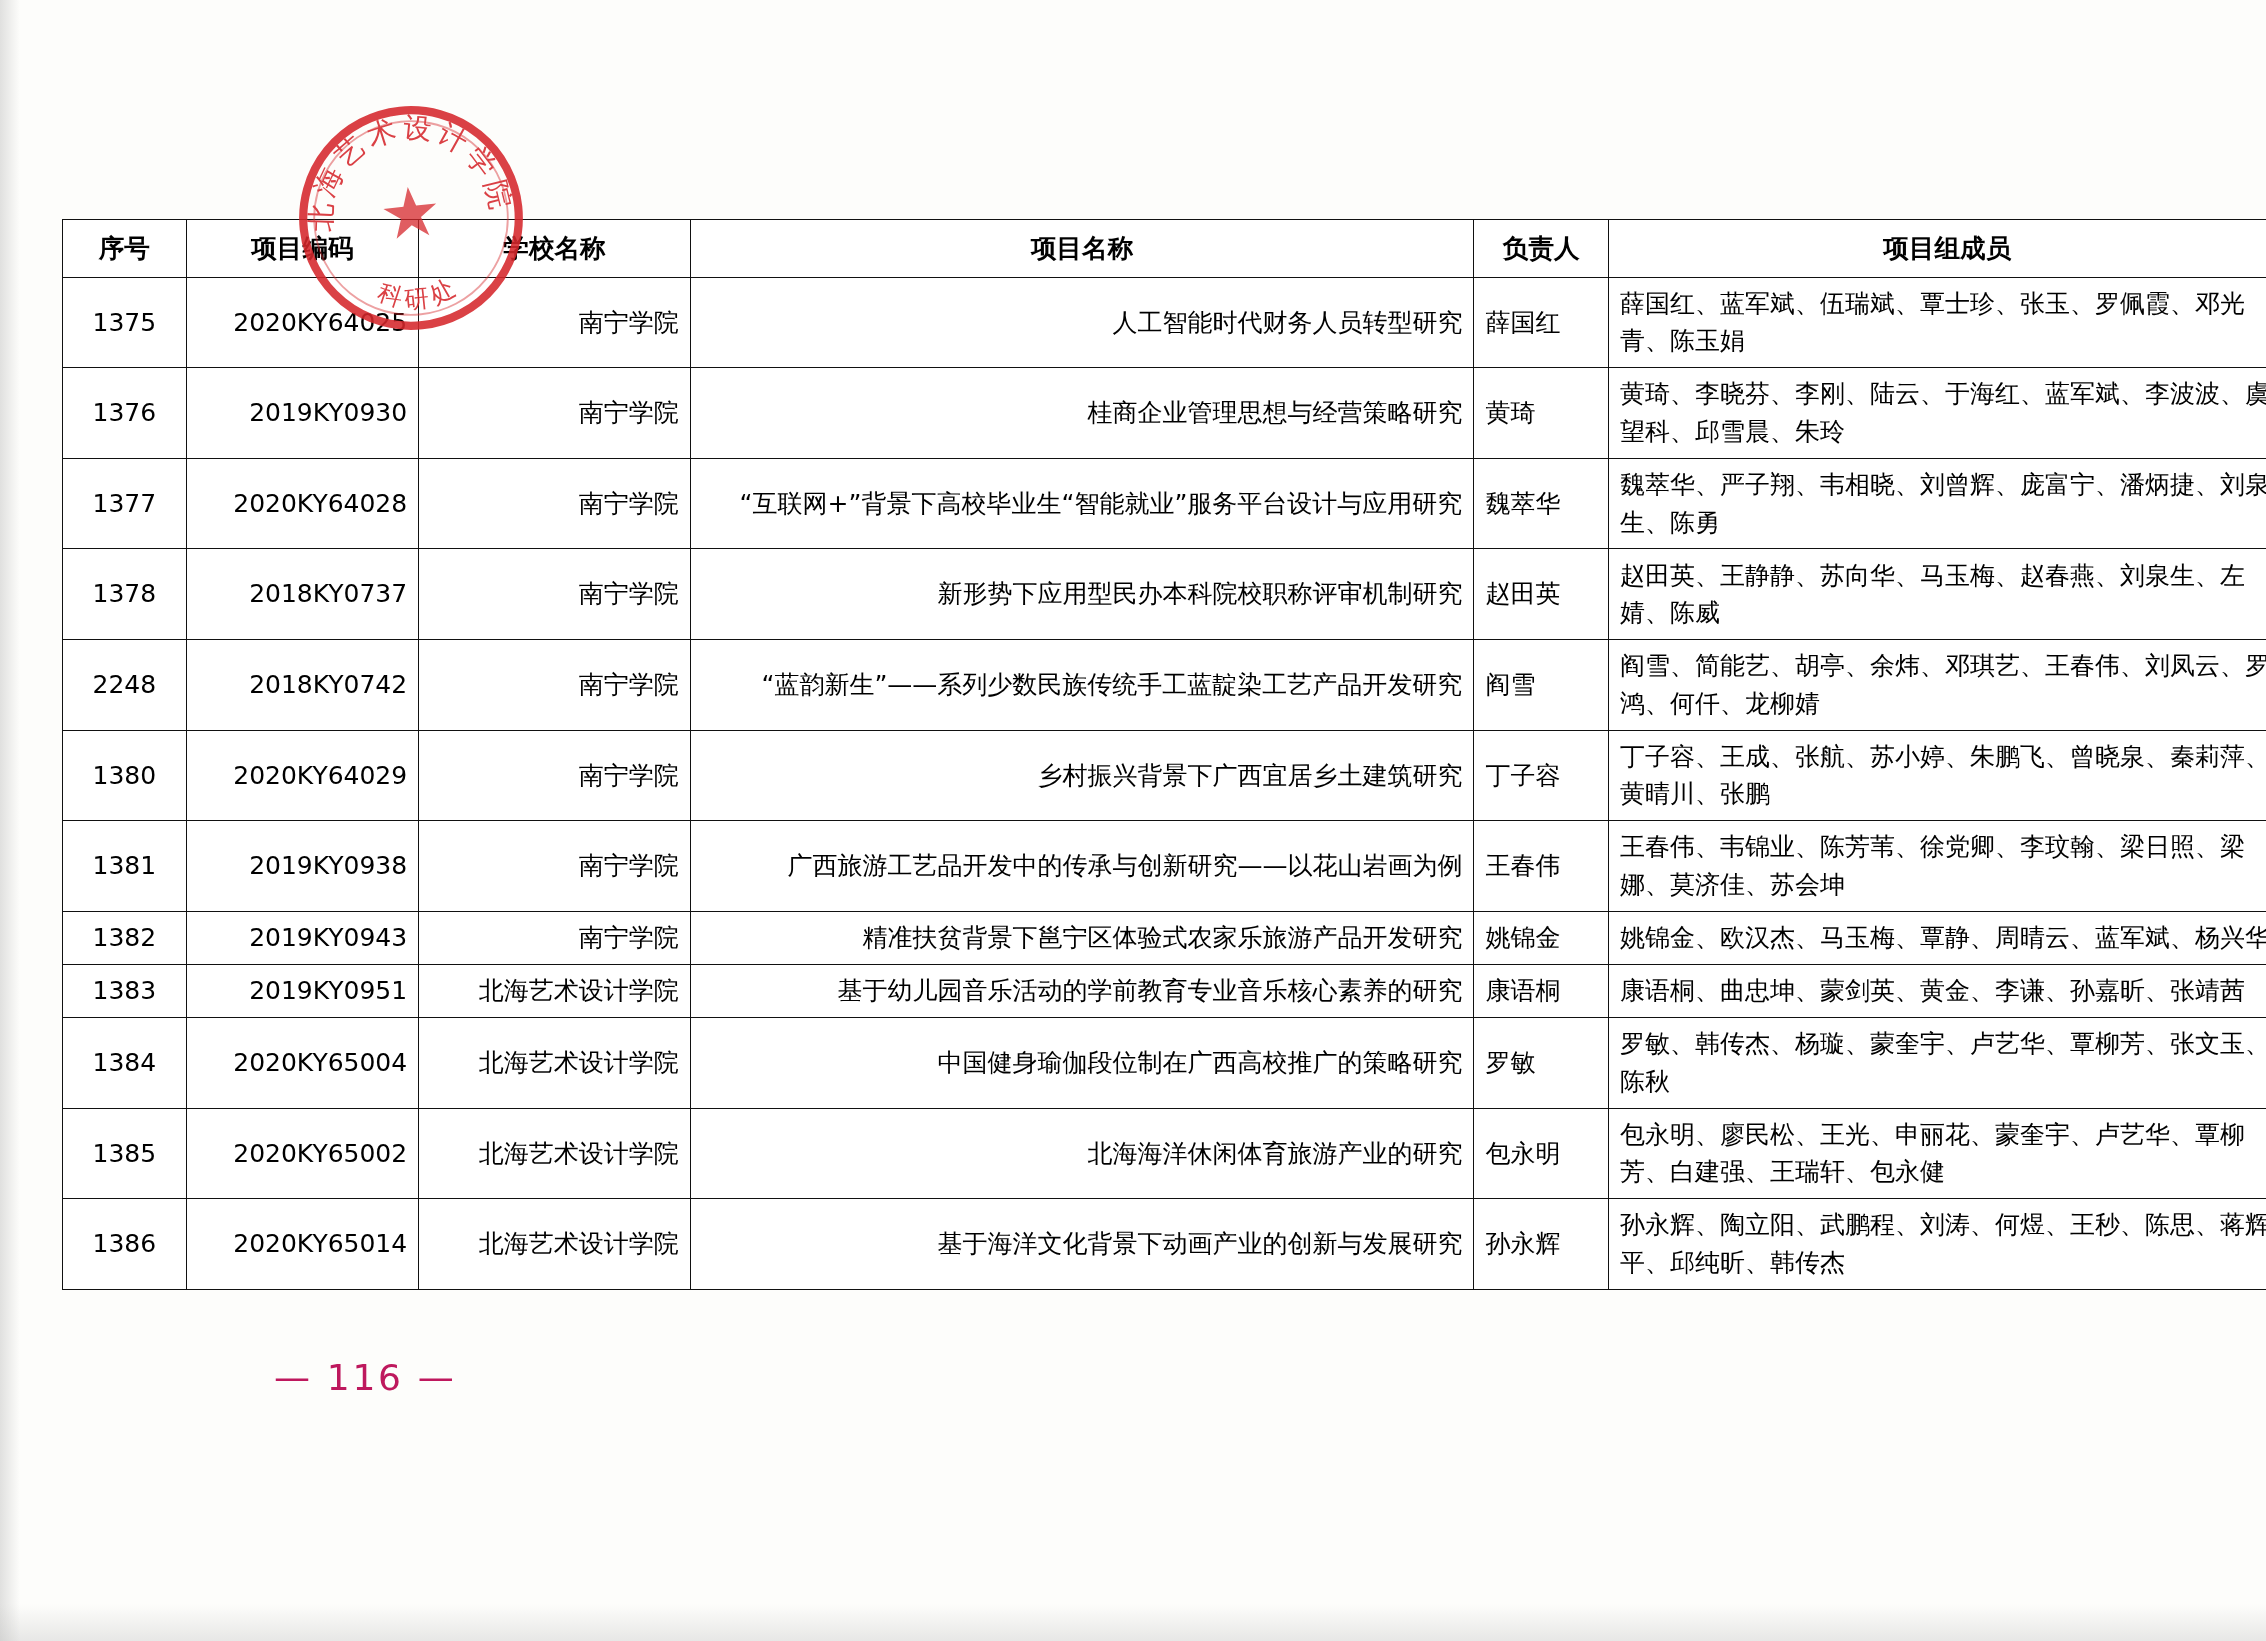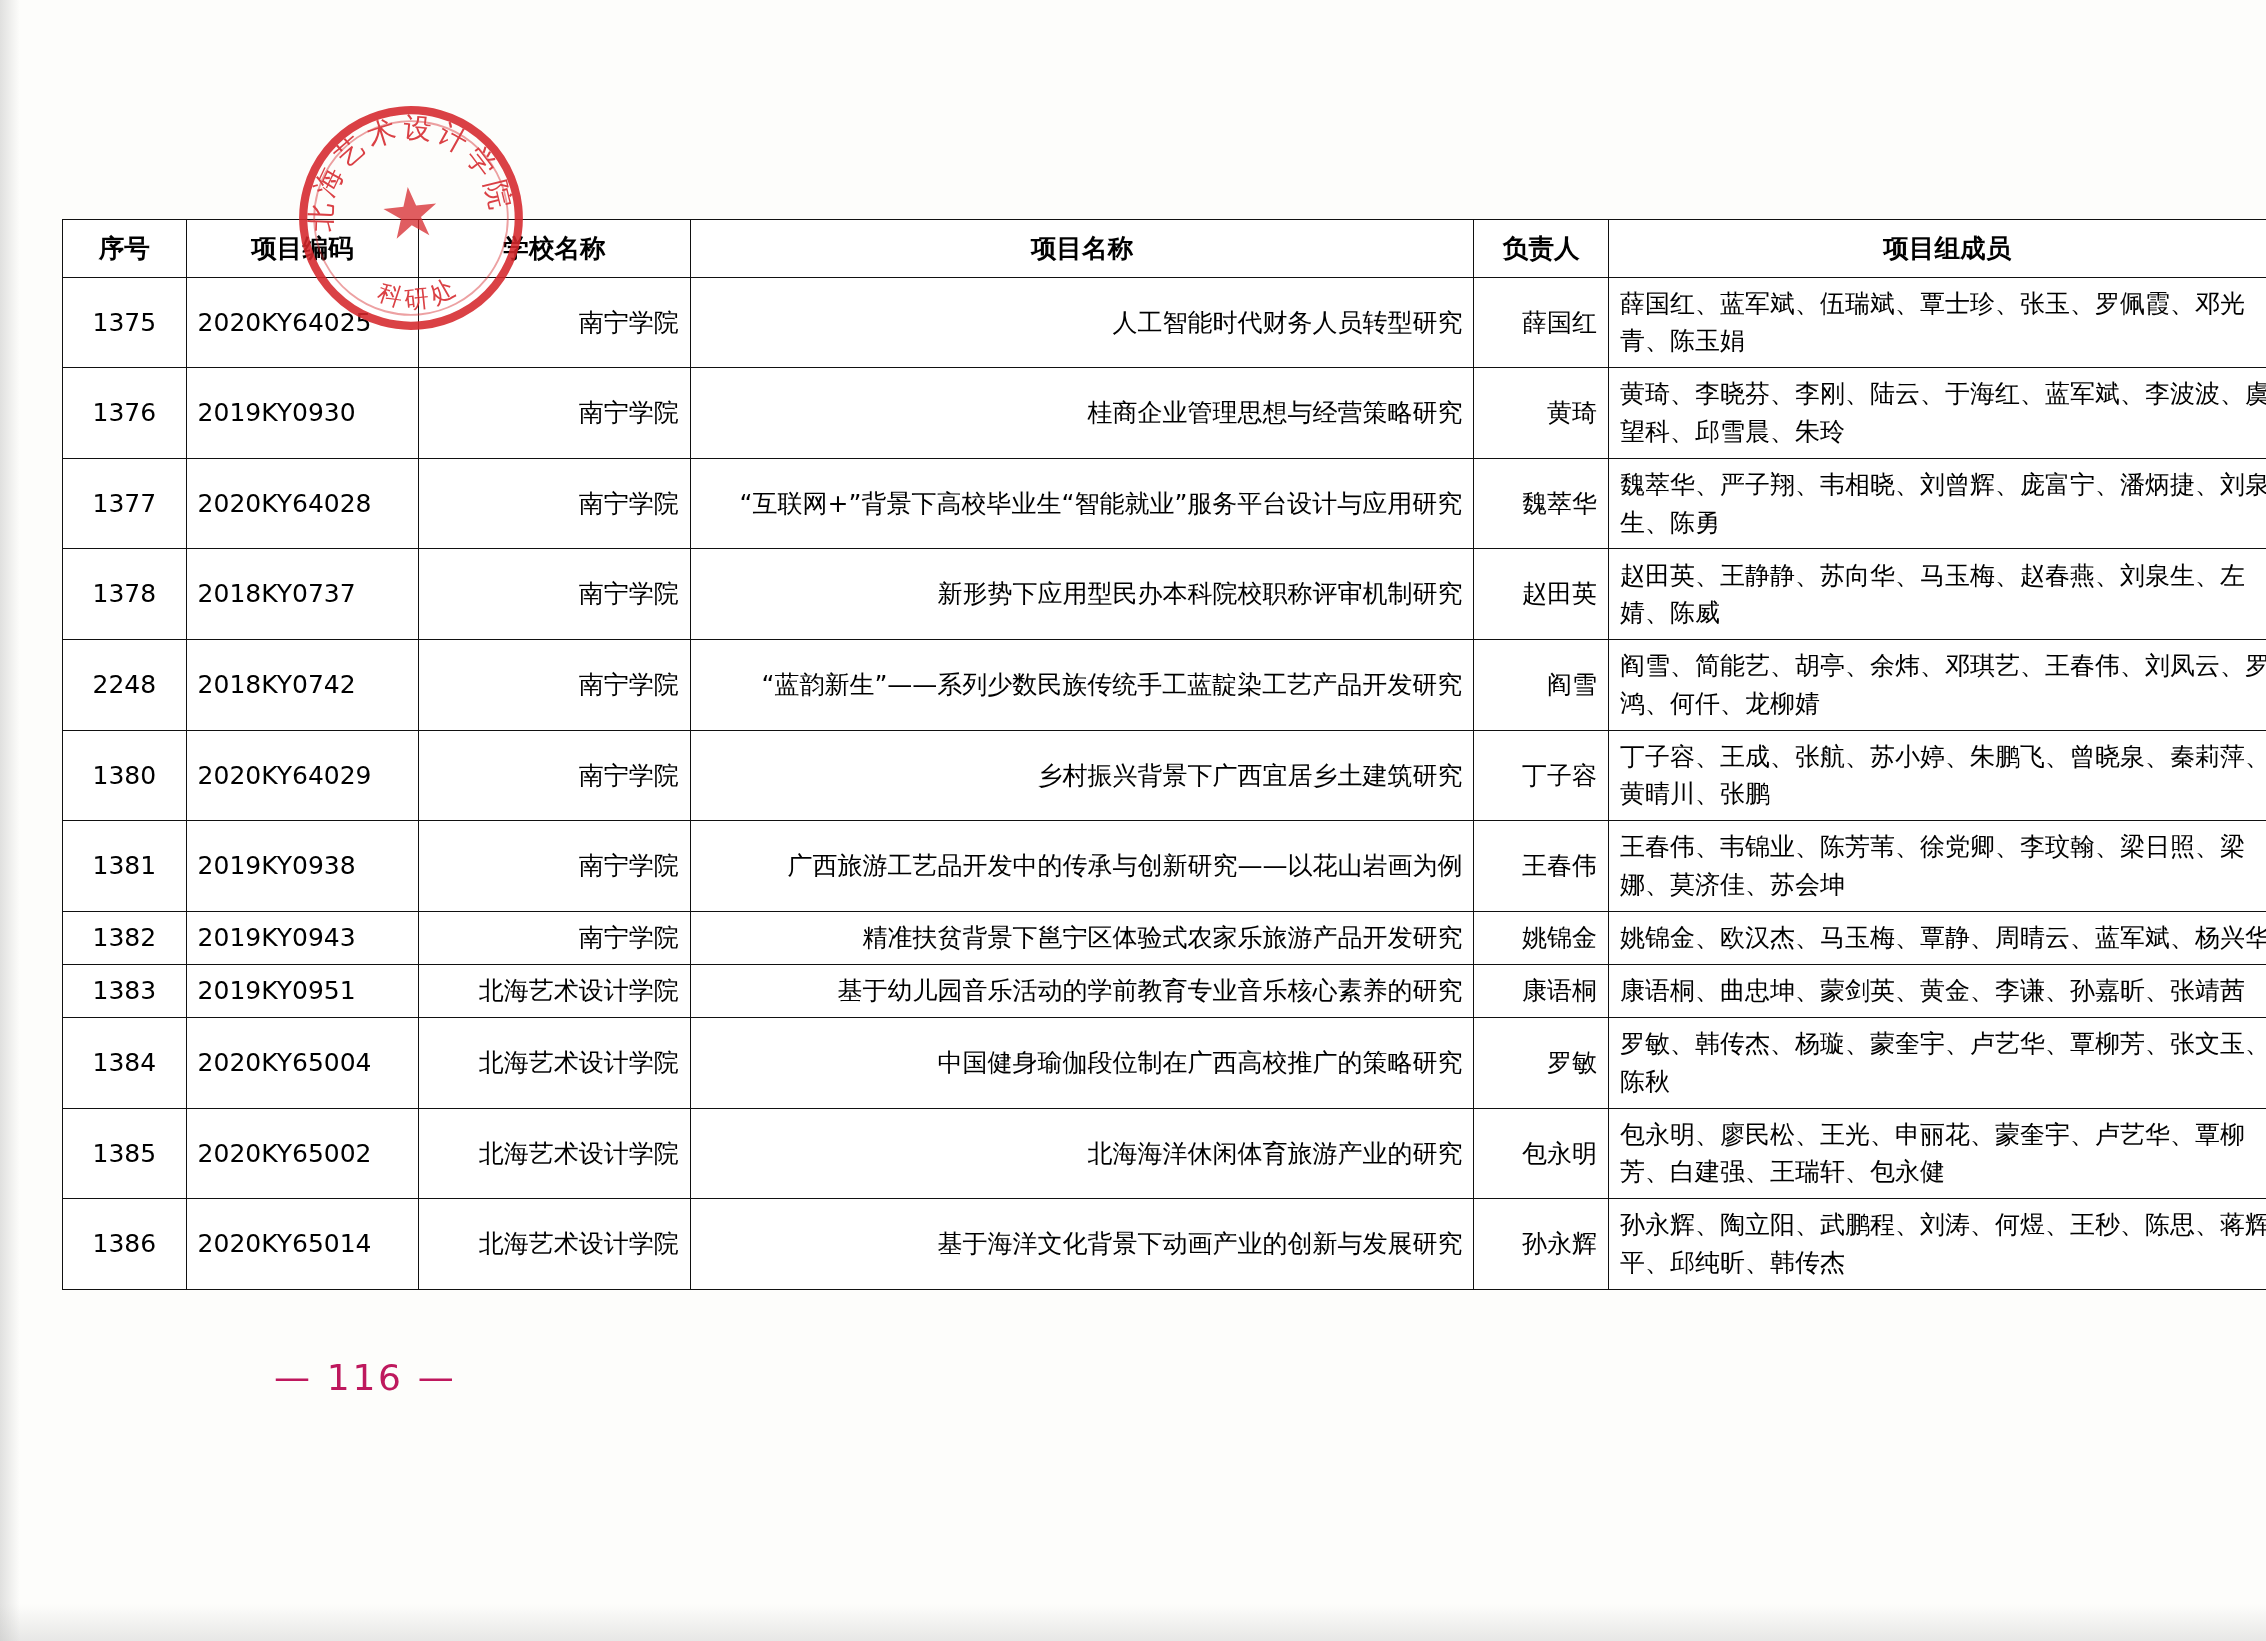--- a/index.html
+++ b/index.html
@@ -54,24 +54,24 @@
     vertical-align: middle;
     font-family: "DejaVu Sans", "Liberation Sans", sans-serif;
   }
   table.doc-table th {
     text-align: center;
     font-weight: bold;
     font-size: 25.6px;
     padding: 9.1px 7.3px;
   }
   .c-seq    { width: 108px;  text-align: center; }
-  .c-code   { width: 217px;  text-align: left; }
+  .c-code   { width: 217px;  text-align: right; }
   .c-school { width: 256px;  text-align: right; }
   .c-name   { width: 768px;  text-align: right; }
-  .c-leader { width: 119px;  text-align: right; }
+  .c-leader { width: 119px;  text-align: left; }
   .c-member { width: 662px;  text-align: left; }
 
   td.c-name, td.c-member {
     padding-left: 14.6px;
     padding-right: 12.8px;
   }
   td.c-seq, td.c-code, td.c-school, td.c-leader {
     white-space: normal;
     margin-left: 20px;
   }

